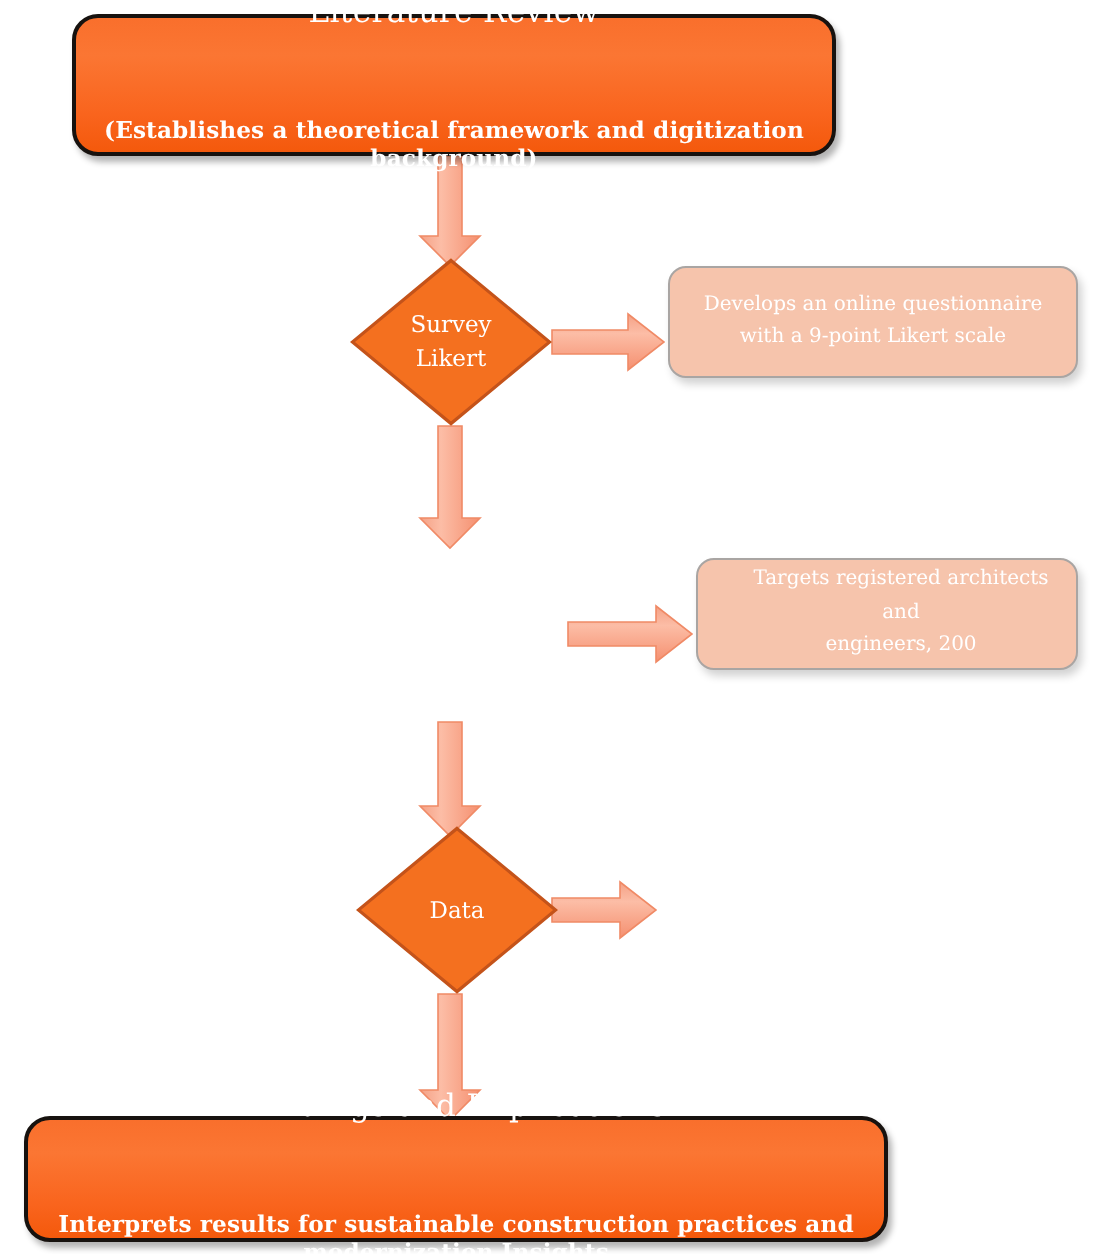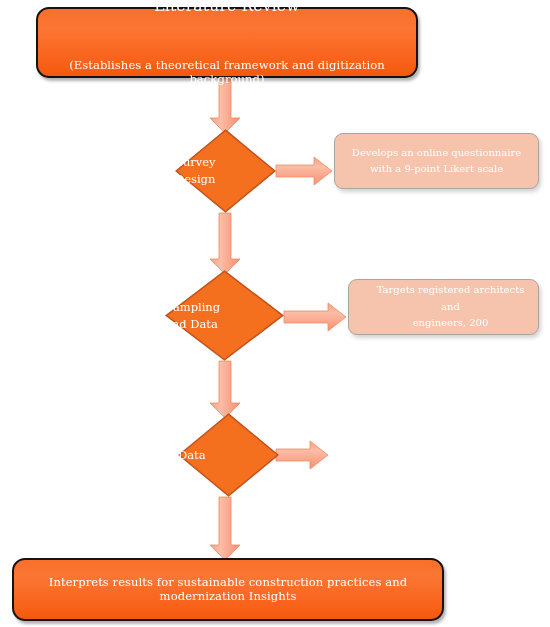--- a/index.html
+++ b/index.html
@@ -45,20 +45,21 @@
     letter-spacing: 0.2px;
     margin-bottom: 11px;
     color: #ffffff;
   }
   .term-sub {
     font-size: 11.6px;
     line-height: 1.2;
     letter-spacing: 0.05px;
     color: #ffffff;
     padding: 0 8px;
+    font-weight: bold;
   }
 
   #box-literature-review { left: 36px;  top: 7px;   width: 382px; height: 71px; }
   #box-findings          { left: 12px;  top: 558px; width: 432px; height: 63px; }
 
   
   .diamond-wrap {
     position: absolute;
     z-index: 6;
   }
@@ -68,21 +69,21 @@
     width: 100%;
     height: 100%;
   }
   .diamond-label {
     position: absolute;
     left: 0; top: 0;
     width: 100%;
     height: 100%;
     display: flex;
     flex-direction: column;
-    align-items: flex-start;
+    align-items: center;
     justify-content: center;
     color: #ffffff;
     font-size: 11.5px;
     line-height: 1.45;
     text-align: center;
     pointer-events: none;
   }
   .diamond-label .ln { display: block; white-space: nowrap; }
 
   #diamond-survey-design  { left: 175px; top: 129px; width: 101px; height: 84px; }
@@ -172,33 +173,24 @@
     <div class="term-title">Literature Review</div>
     <div class="term-sub">(Establishes a theoretical framework and digitization background)</div>
   </div>
 
   <div class="diamond-wrap" id="diamond-survey-design">
     <svg class="diamond-shape" viewBox="0 0 101 84" preserveAspectRatio="none">
       <polygon points="50.5,1.2 99.8,42 50.5,82.8 1.2,42" fill="#f4701f" stroke="#c4531a" stroke-width="1.6"></polygon>
     </svg>
     <div class="diamond-label">
       <span class="ln">Survey</span>
-      <span class="ln">Design</span>
-    </div>
-  </div>
-
-  <div class="diamond-wrap" id="diamond-sampling-data">
-    <svg class="diamond-shape" viewBox="0 0 119 91" preserveAspectRatio="none">
-      <polygon points="59.5,1.2 117.8,45.5 59.5,89.8 1.2,45.5" fill="#f4701f" stroke="#c4531a" stroke-width="1.6"></polygon>
-    </svg>
-    <div class="diamond-label">
-      <span class="ln">Sampling</span>
-      <span class="ln">and Data</span>
-    </div>
-  </div>
+      <span class="ln">Likert</span>
+    </div>
+  </div>
+
 
   <div class="diamond-wrap" id="diamond-data-analysis">
     <svg class="diamond-shape" viewBox="0 0 101 84" preserveAspectRatio="none">
       <polygon points="50.5,1.2 99.8,42 50.5,82.8 1.2,42" fill="#f4701f" stroke="#c4531a" stroke-width="1.6"></polygon>
     </svg>
     <div class="diamond-label">
       <span class="ln">Data</span>
     </div>
   </div>
 
@@ -211,16 +203,17 @@
 
   <div class="note-box" id="note-sampling-data">
     <div>
       <span>Targets registered architects and</span><br>
       <span>engineers, 200</span>
     </div>
   </div>
 
 
   <div class="term-box" id="box-findings">
+    <div class="term-title">Findings and Implications</div>
     <div class="term-sub">Interprets results for sustainable construction practices and modernization Insights</div>
   </div>
 
 </div>
 
 </body></html>

